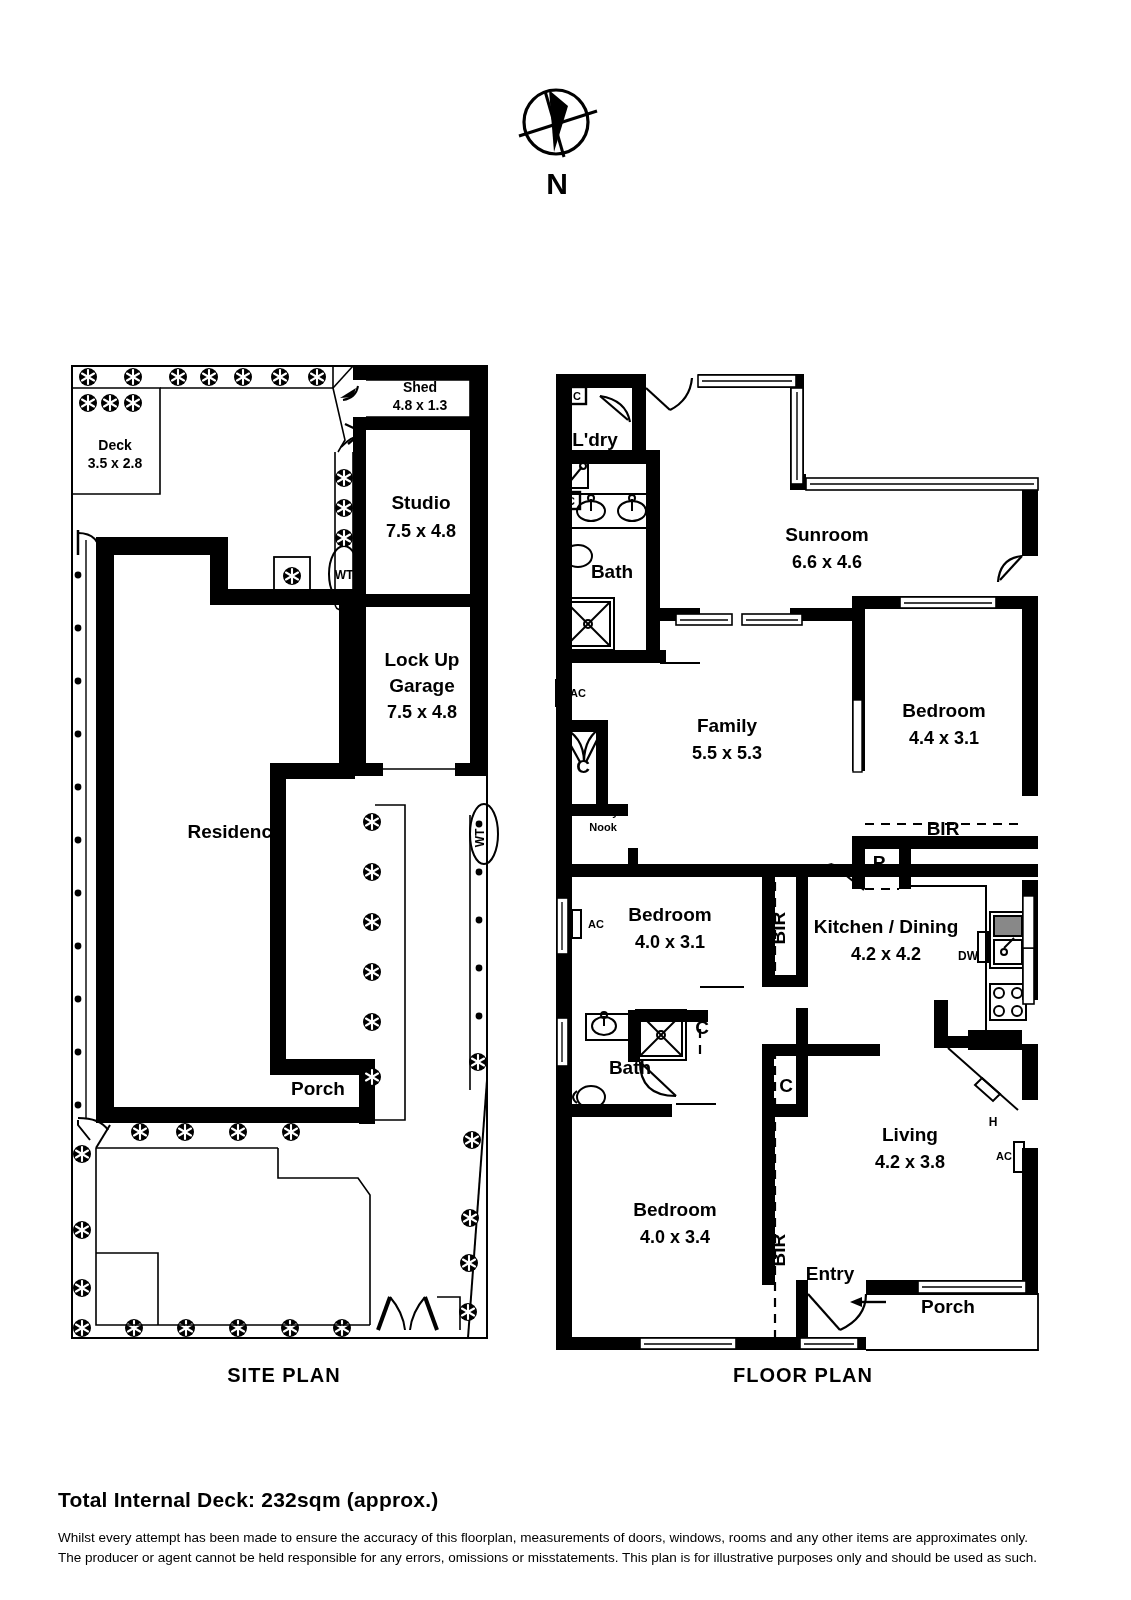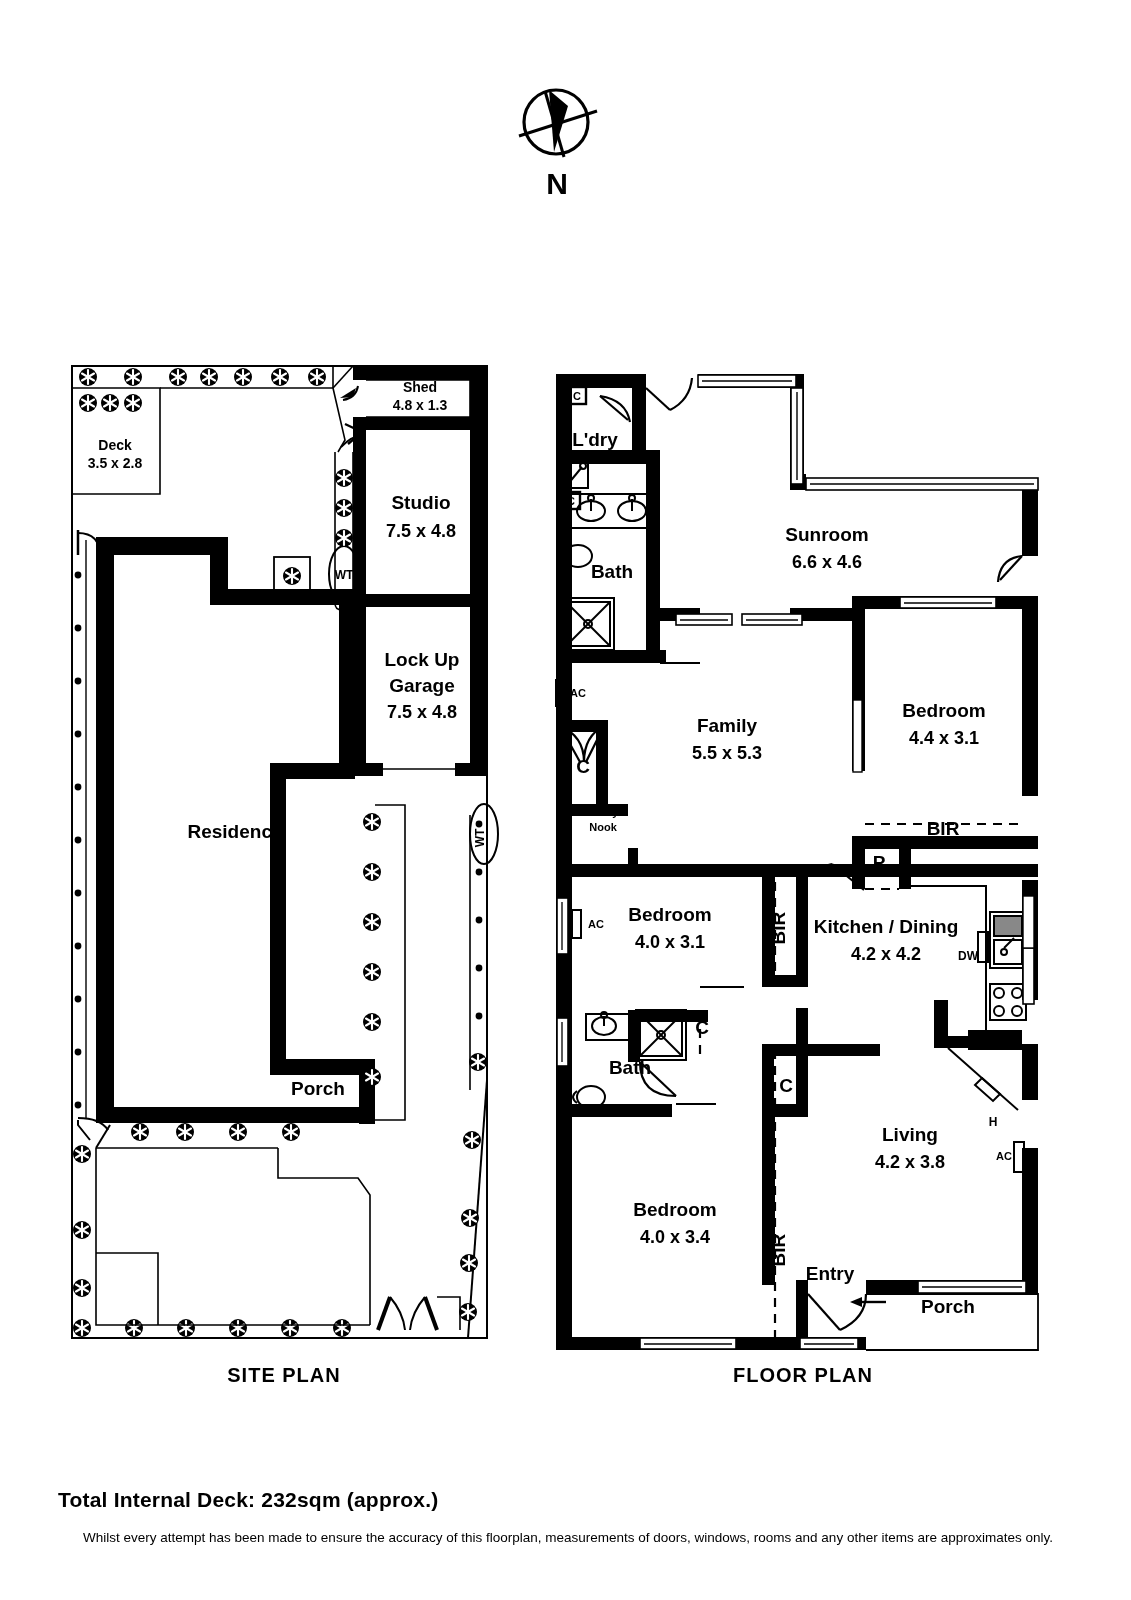--- a/index.html
+++ b/index.html
@@ -19,21 +19,21 @@
   .plan-title{font-size:20px;font-weight:bold;letter-spacing:1px;text-anchor:middle;}
   .compass-n{font-size:30px;font-weight:bold;text-anchor:middle;}
   .foot-title{
     position:absolute;left:58px;top:1488px;
     font-size:21px;font-weight:bold;letter-spacing:.2px;
   }
   .foot-disc{
     position:absolute;left:58px;top:1528px;width:1020px;
     font-size:13.5px;line-height:1.45;
   }
-  .foot-disc div{white-space:nowrap;text-align:center;}
+  .foot-disc div{white-space:nowrap;}
 </style>
 </head>
 <body>
 
 <div id="plan-root">
 
 <svg width="1131" height="1600" viewBox="0 0 1131 1600" xmlns="http://www.w3.org/2000/svg">
   <rect x="0" y="0" width="1131" height="1600" fill="#ffffff"></rect>
 
   <defs>
@@ -520,15 +520,16 @@
     <text class="rt rt-tiny" x="993" y="1126">H</text>
 
     <text class="plan-title" x="803" y="1382">FLOOR PLAN</text>
   </g>
 
 </svg>
 
 <div class="foot-title">Total Internal Deck: 232sqm (approx.)</div>
 <div class="foot-disc">
   <div>Whilst every attempt has been made to ensure the accuracy of this floorplan, measurements of doors, windows, rooms and any other items are approximates only.</div>
+  <div>The producer or agent cannot be held responsible for any errors, omissions or misstatements. This plan is for illustrative purposes only and should be used as such.</div>
 </div>
 
 </div>
 
 </body></html>

